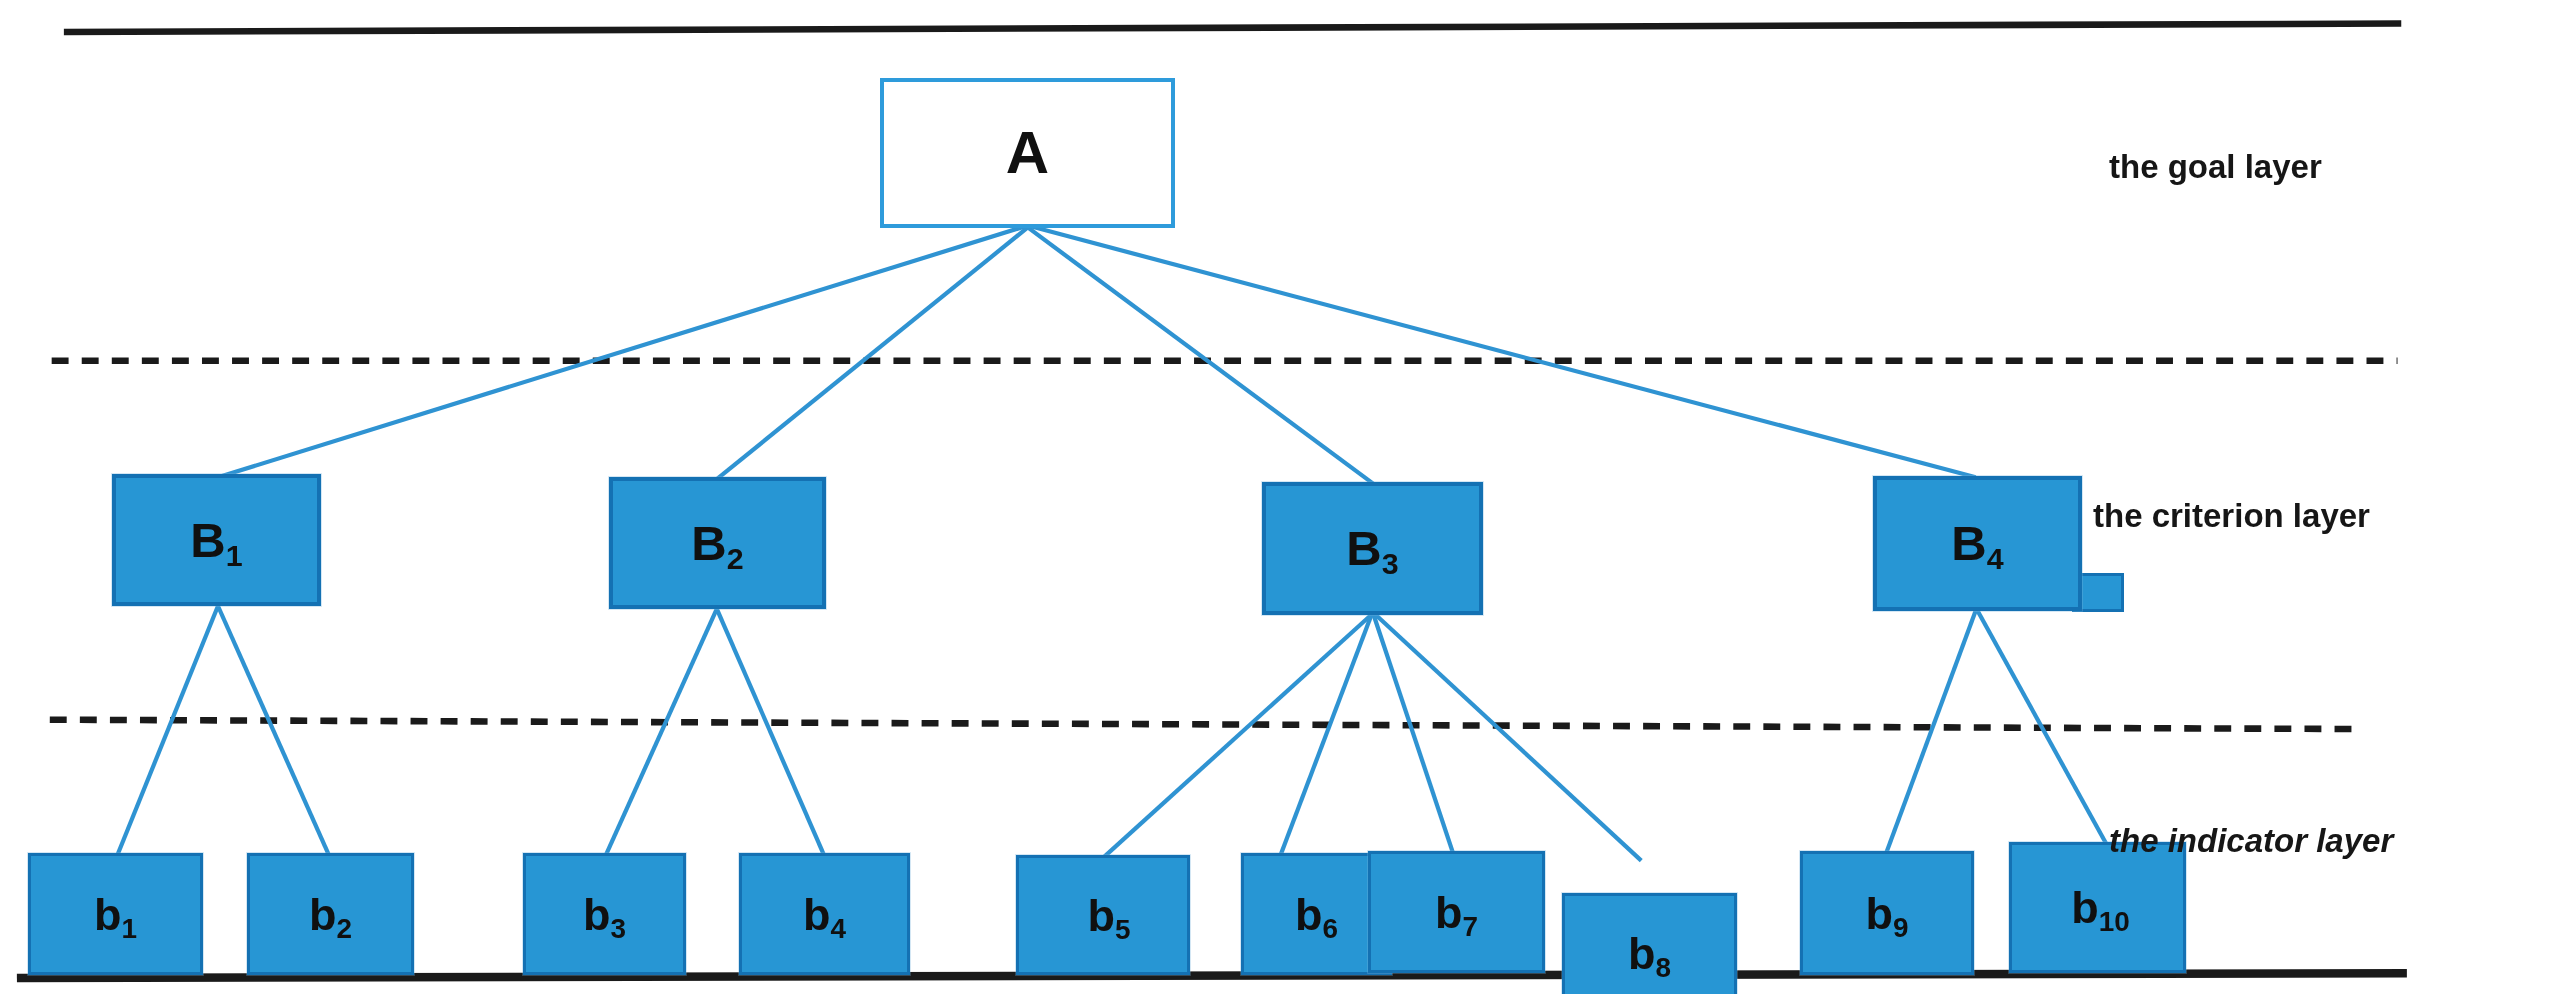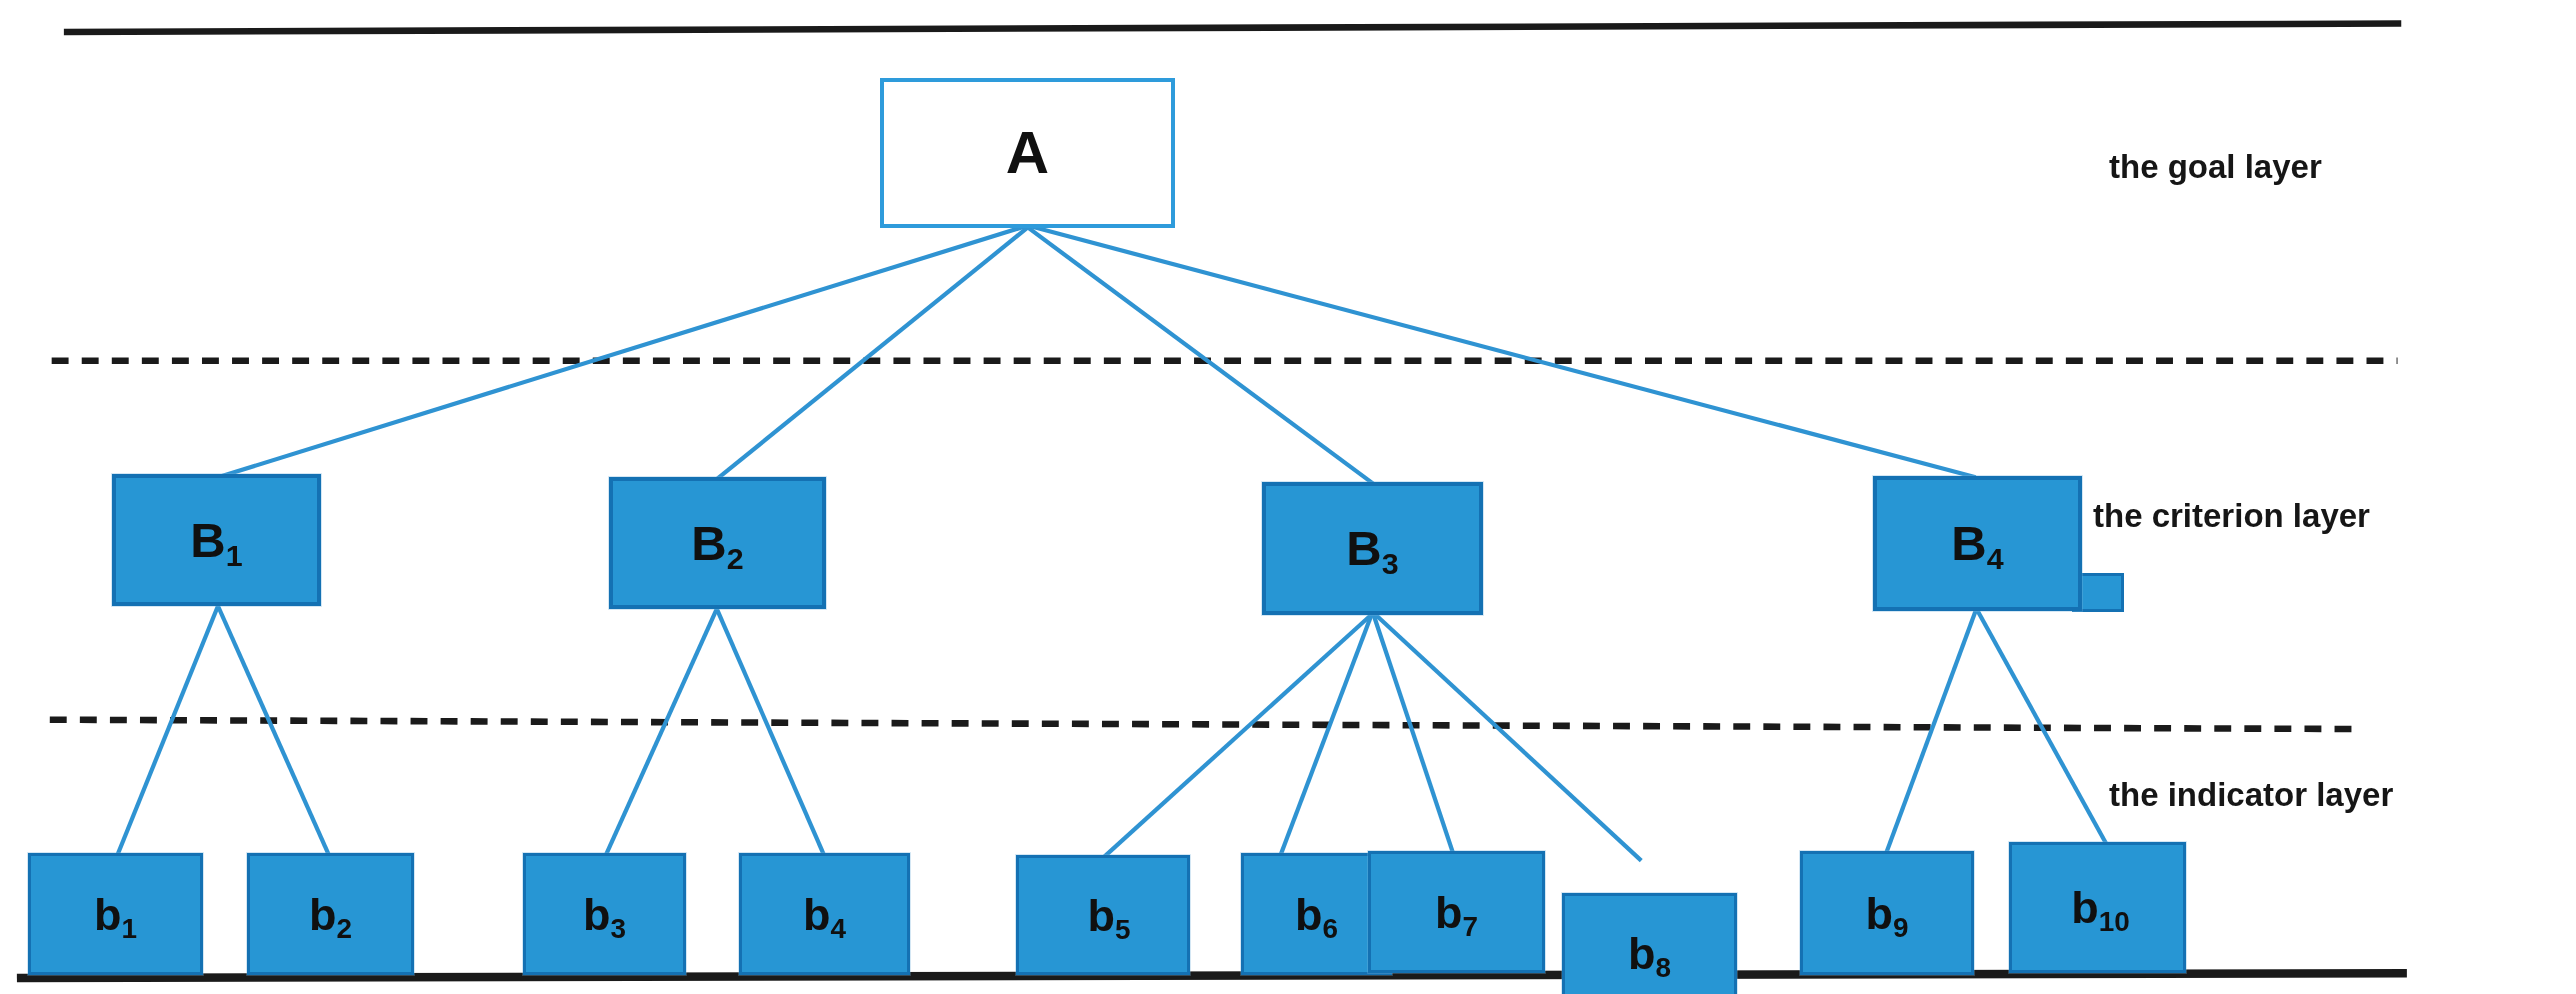--- a/index.html
+++ b/index.html
@@ -142,16 +142,16 @@
   </div>
   <div class="node i-node" style="left:1800px;top:851px;width:174px;height:124px;">
     <span class="lbl"><span>b</span><sub>9</sub></span>
   </div>
   <div class="node i-node" style="left:2009px;top:842px;width:177px;height:131px;padding-left:6px;">
     <span class="lbl"><span>b</span><sub>10</sub></span>
   </div>
 
   <div class="layer-label" style="left:2109px;top:143px;">the goal layer</div>
   <div class="layer-label" style="left:2093px;top:492px;">the criterion layer</div>
-  <div class="layer-label" style="left:2109px;top:771px;">the indicator layer</div>
+  <div class="layer-label" style="left:2109px;top:817px;font-style:italic;">the indicator layer</div>
 
 </div>
 
 
 </body></html>

